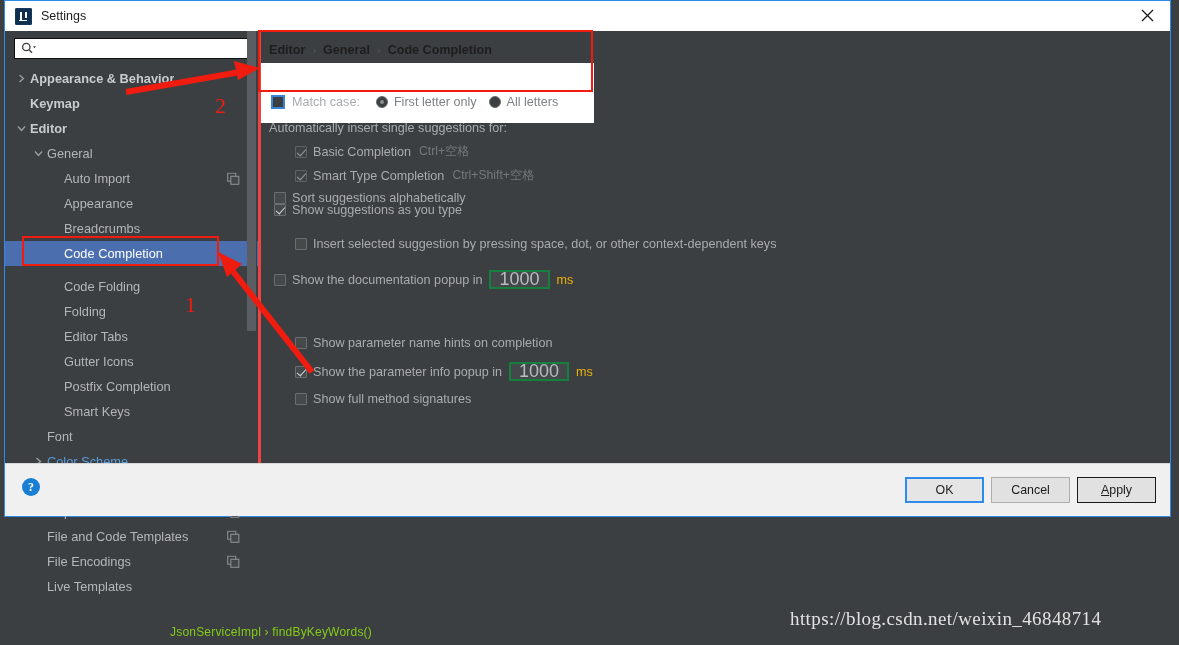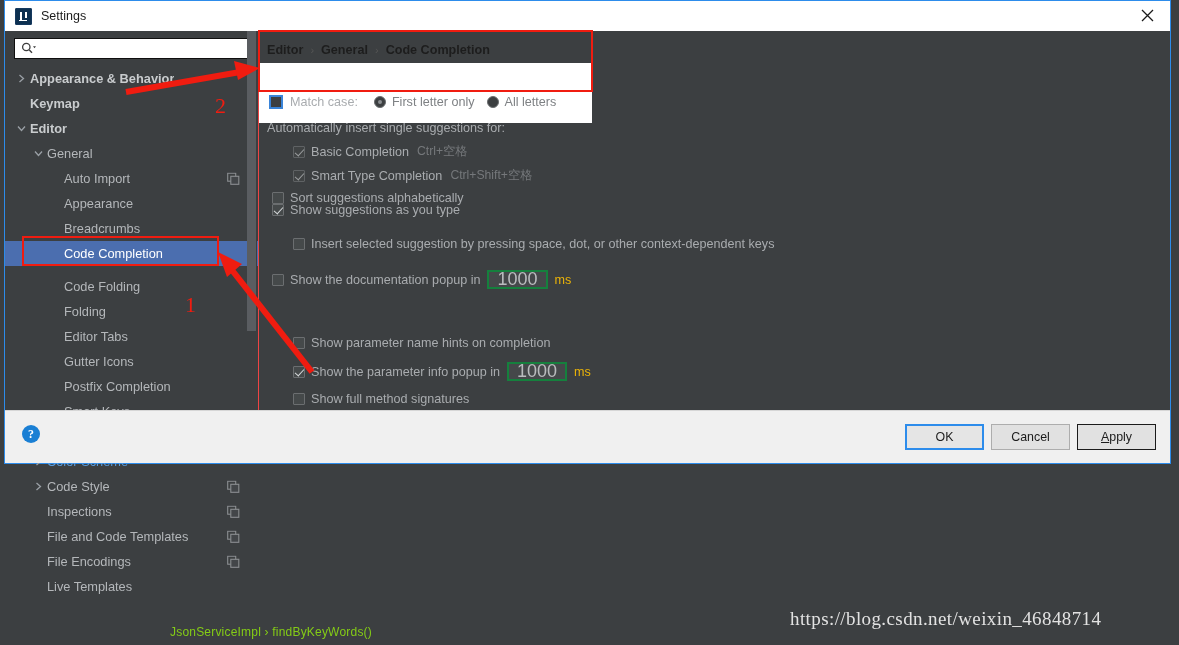--- a/index.html
+++ b/index.html
@@ -13,21 +13,21 @@
     background:#3c3f41;
   }
   
   .bg-ghost{
     position:absolute;left:170px;top:625px;
     font-size:12px;color:#84cc16;letter-spacing:.2px;white-space:nowrap;
   }
 
   
   .win{
-    position:absolute;left:4px;top:0px;width:1167px;height:464px;
+    position:absolute;left:4px;top:0px;width:1167px;height:517px;
     border:1px solid #2d8ceb;background:#3c3f41;box-sizing:border-box;
   }
   .titlebar{
     height:30px;background:#ffffff;display:flex;align-items:center;
     position:relative;border-bottom:1px solid #e8e8e8;
   }
   .ij-logo{
     width:15px;height:15px;margin-left:10px;margin-right:9px;
     background:#0d3050;border:1px solid #15395e;border-radius:1px;
     position:relative;flex:0 0 auto;
@@ -43,21 +43,21 @@
   .win-close{
     position:absolute;right:0;top:0;width:45px;height:29px;
     display:flex;align-items:center;justify-content:center;cursor:default;
   }
   .win-close svg{display:block;}
 
   
   .content{position:absolute;left:0;top:30px;right:0;bottom:52px;display:flex;}
   .sidebar{
     width:253px;flex:0 0 253px;background:#3c3f41;position:relative;
-    border-right:1px solid #ef4444;
+    border-right:3px solid #ef4444;
   }
   .searchwrap{padding:7px 8px 6px 9px;}
   .searchbox{
     height:21px;background:#ffffff;border:1px solid #0f0f0f;
     display:flex;align-items:center;padding-left:6px;box-sizing:border-box;
   }
   .searchbox svg{display:block;}
   .search-input{
     border:0;outline:0;background:transparent;font-size:12px;color:#1c1c1c;
     flex:1;height:100%;padding:0 4px;font-family:inherit;

